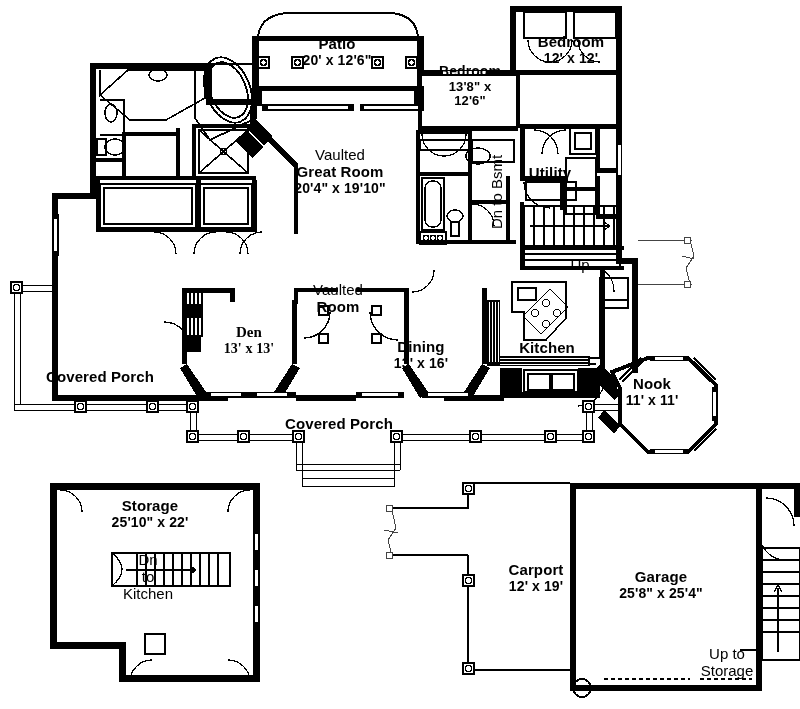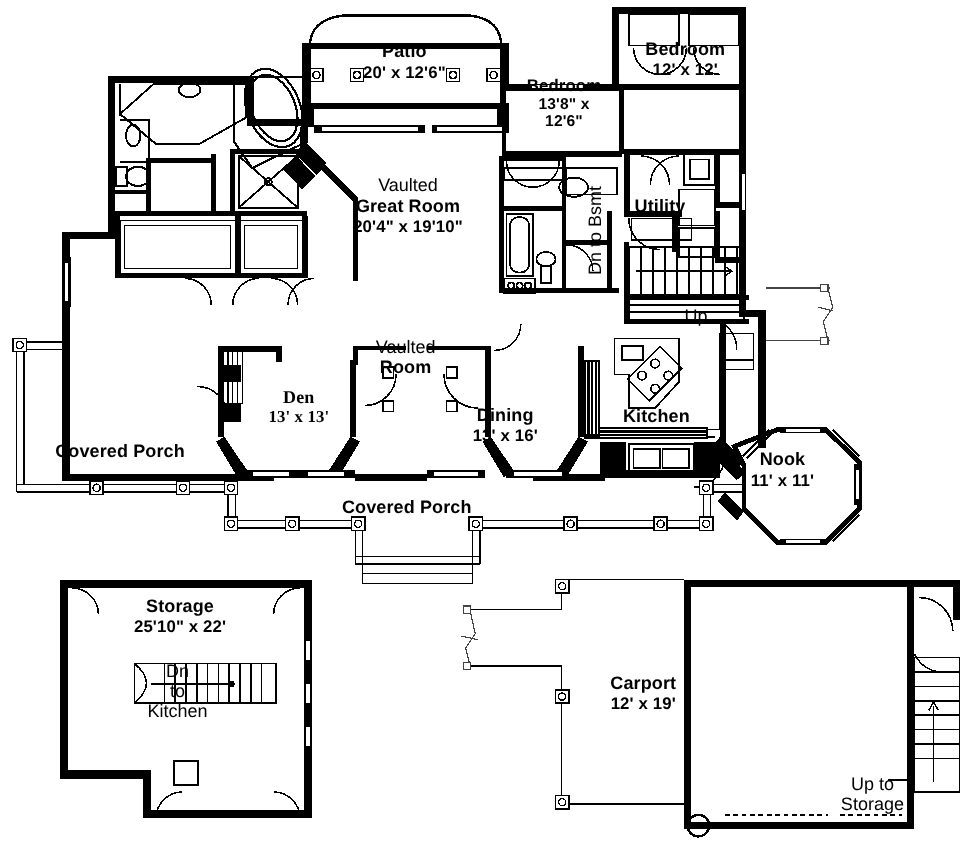--- a/index.html
+++ b/index.html
@@ -596,20 +596,24 @@
 <div class="lbl" style="left:150px;top:514px;transform:translate(-50%,-50%);">
   <div class="n">Storage</div>
   <div class="d">25'10" x 22'</div>
 </div>
 
 <div class="lbl" style="left:536px;top:578px;transform:translate(-50%,-50%);">
   <div class="n">Carport</div>
   <div class="d">12' x 19'</div>
 </div>
 
+<div class="lbl" style="left:661px;top:585px;transform:translate(-50%,-50%);">
+  <div class="n">Garage</div>
+  <div class="d">25'8" x 25'4"</div>
+</div>
 
 <div class="lbl" style="left:497px;top:192px;transform:translate(-50%,-50%) rotate(-90deg);">
   <div class="pre">Dn to Bsmt</div>
 </div>
 
 <div class="lbl" style="left:580px;top:265px;transform:translate(-50%,-50%);">
   <div class="pre">Up</div>
 </div>
 
 <div class="lbl" style="left:108px;top:577px;transform:translate(-50%,-50%);margin-left:40px;">

